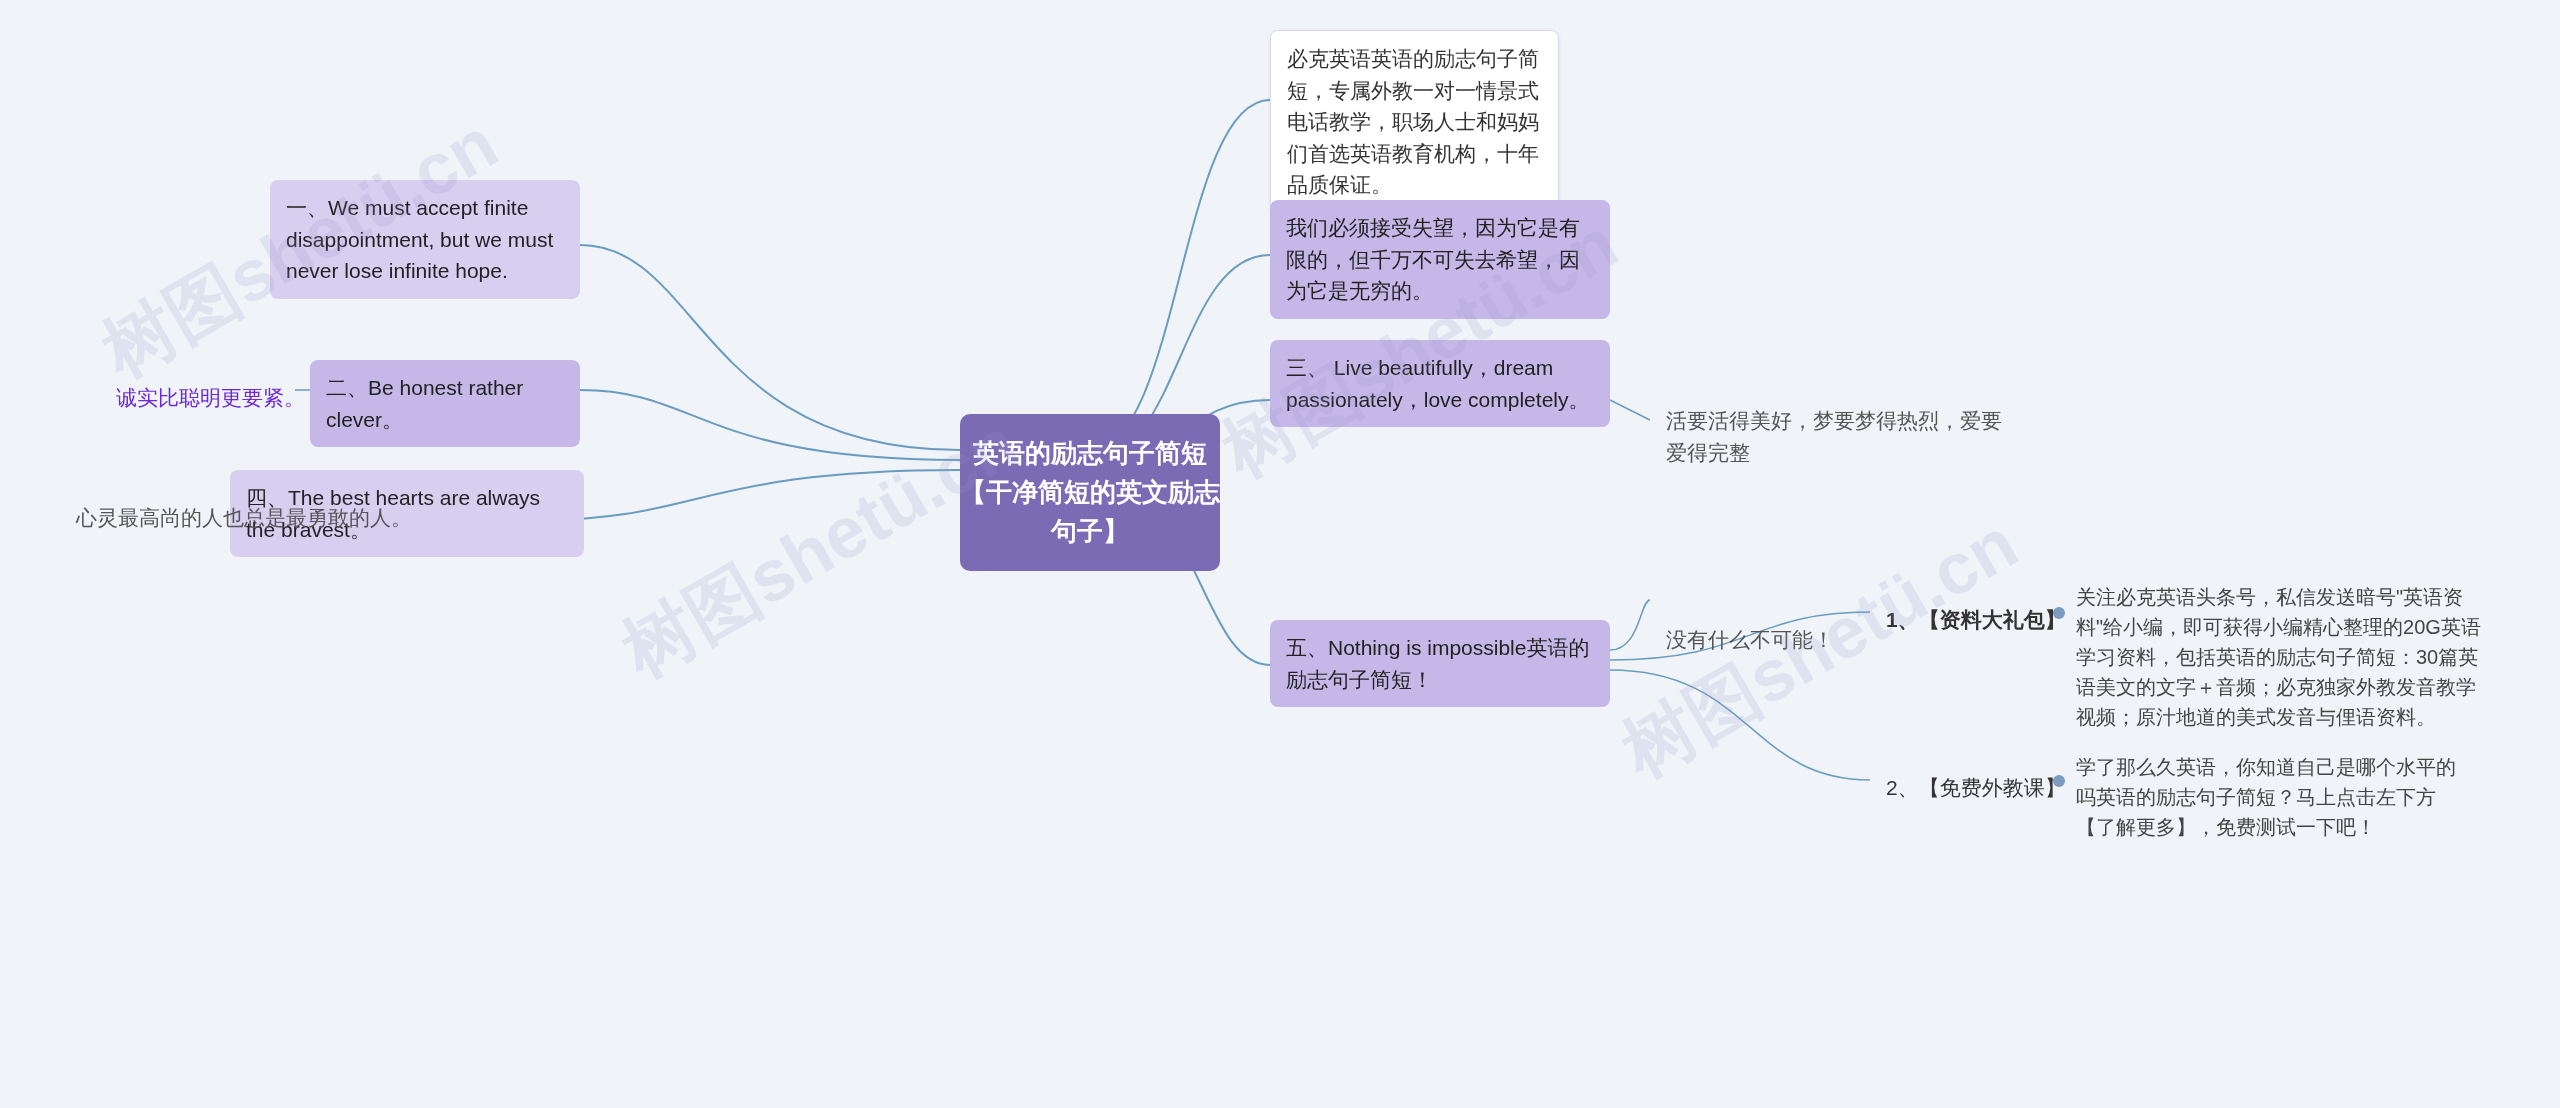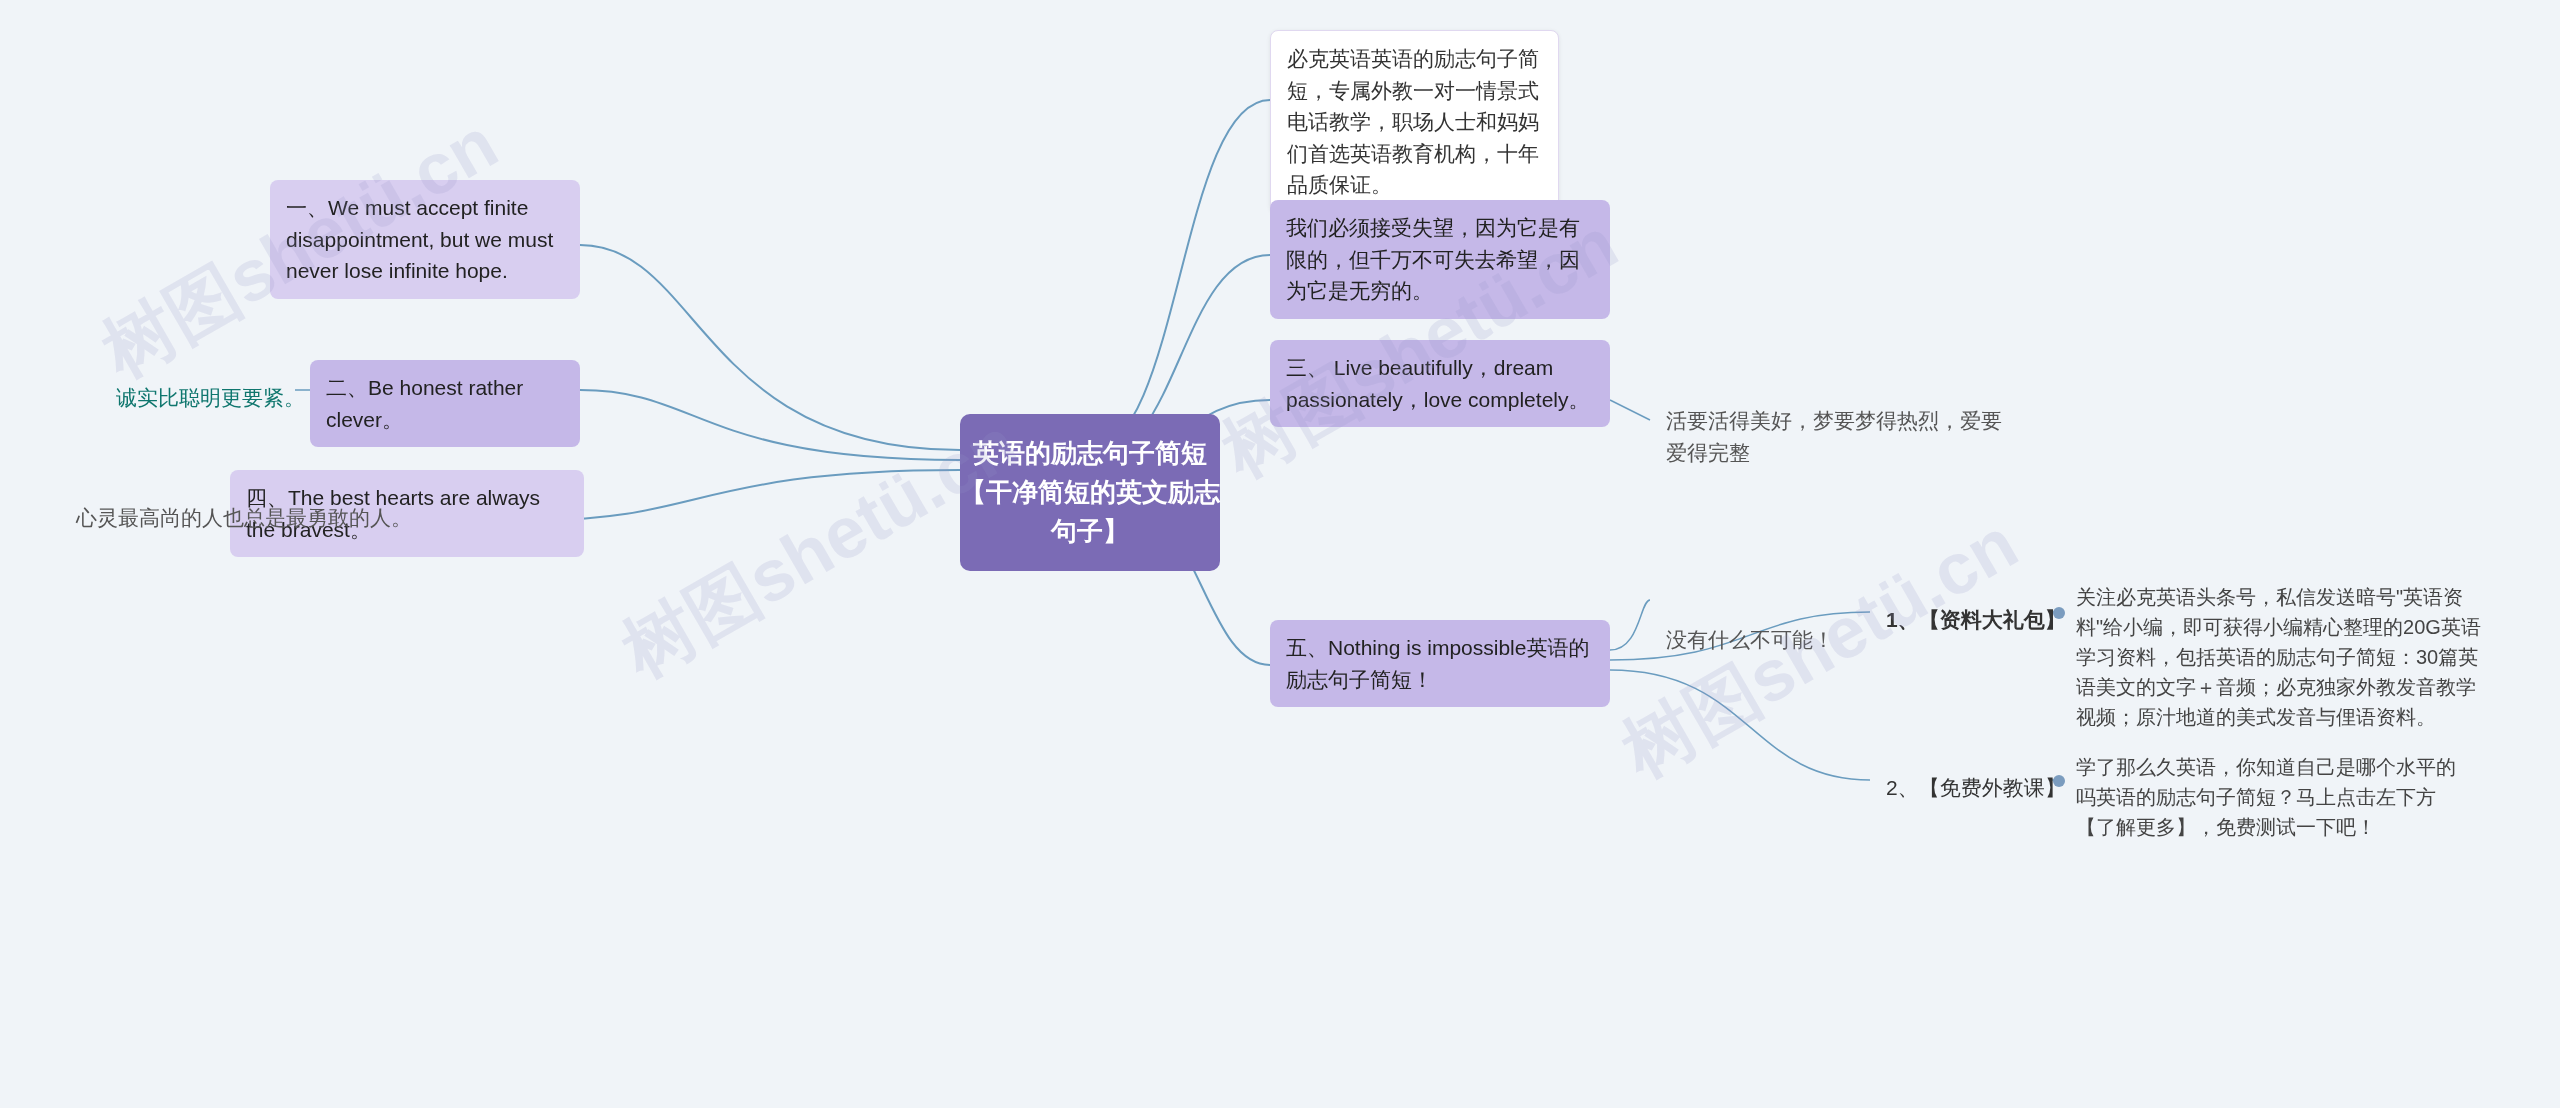--- a/index.html
+++ b/index.html
@@ -141,21 +141,21 @@
 <div class="node node-purple" style="left:1270px; top:340px; width:340px; font-size:21px;">三、 Live beautifully，dream passionately，love completely。</div>
 
 <div class="node node-purple" style="left:1270px; top:620px; width:340px; font-size:21px;">五、Nothing is impossible英语的励志句子简短！</div>
 
 <div class="node node-light-purple" style="left:270px; top:180px; width:310px; font-size:21px;">一、We must accept finite disappointment, but we must never lose infinite hope.</div>
 
 <div class="node node-purple" style="left:310px; top:360px; width:270px; font-size:21px;">二、Be honest rather clever。</div>
 
 <div class="node node-light-purple" style="left:230px; top:470px; width:354px; font-size:21px;">四、The best hearts are always the bravest。</div>
 
-<div class="node node-text" style="left:100px; top:370px; font-size:21px; color:#0f766e;">诚实比聪明更要紧。</div>
+<div class="node node-text" style="left:100px; top:370px; font-size:21px; color:#6d28d9;">诚实比聪明更要紧。</div>
 
 <div class="node node-text" style="left:60px; top:490px; font-size:21px; color:#555;">心灵最高尚的人也总是最勇敢的人。</div>
 
 <div class="node node-text" style="left:1650px; top:395px; width:380px; font-size:21px; color:#555;font-family:Liberation Mono, monospace;">活要活得美好，梦要梦得热烈，爱要爱得完整</div>
 
 <div class="node node-text" style="left:1650px; top:612px; font-size:21px; color:#555;">没有什么不可能！</div>
 
 <div class="node node-text" style="left:1870px; top:592px; font-size:21px; color:#333; font-weight:bold;">1、【资料大礼包】</div>
 
 <div class="node node-text" style="left:2060px; top:570px; width:450px; font-size:20px; color:#444;">关注必克英语头条号，私信发送暗号"英语资料"给小编，即可获得小编精心整理的20G英语学习资料，包括英语的励志句子简短：30篇英语美文的文字＋音频；必克独家外教发音教学视频；原汁地道的美式发音与俚语资料。</div>

